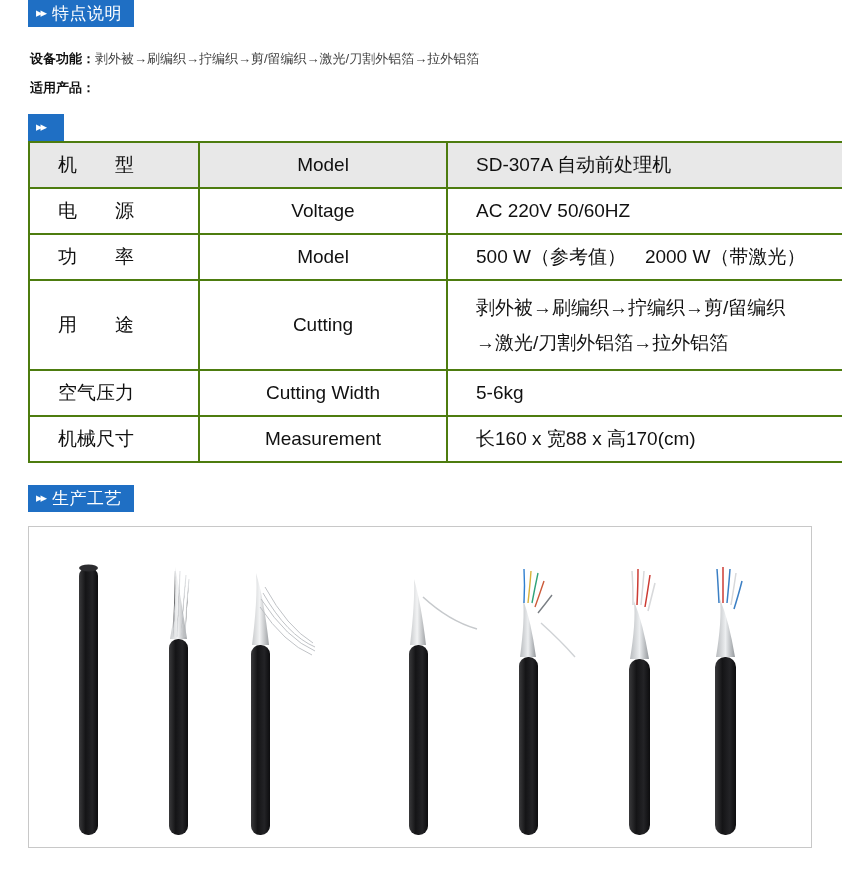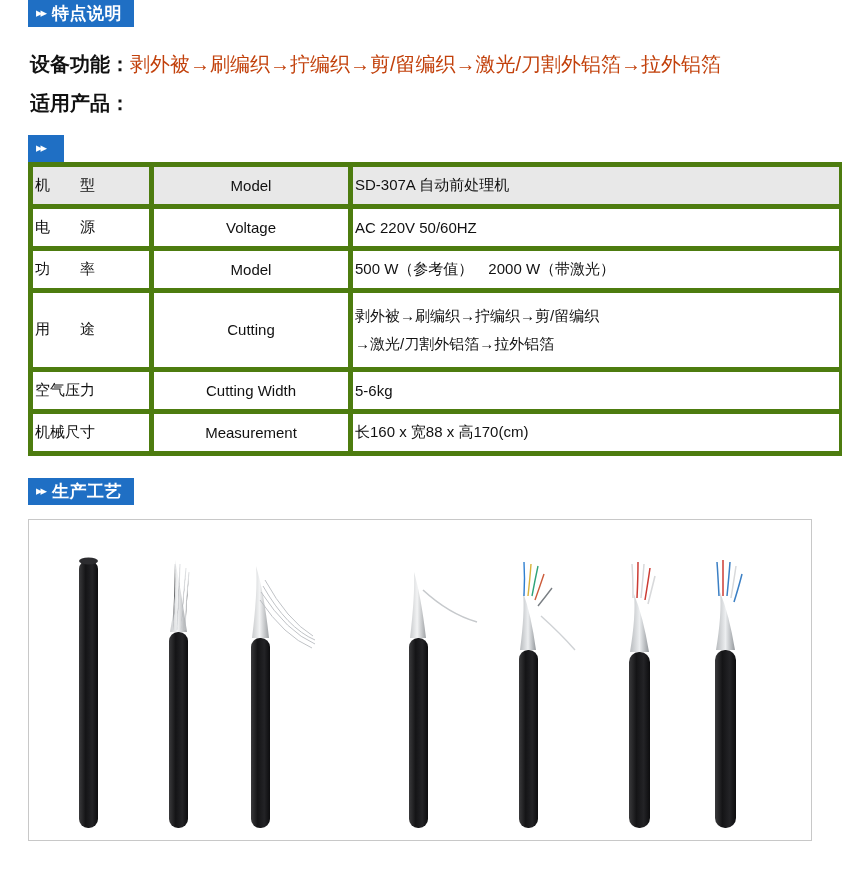--- a/index.html
+++ b/index.html
@@ -36,62 +36,62 @@
     display: inline-block;
     color: #ffffff;
     font-size: 13px;
     line-height: 1;
     letter-spacing: -2px;
     margin-right: 7px;
     transform: translateY(-1px);
   }
   .section-head .head-text {
     font-size: 17px;
-    font-weight: bold;
+    font-weight: normal;
     line-height: 1;
     white-space: nowrap;
     letter-spacing: 0.5px;
   }
 
   
   .features {
     margin-top: 22px;
     margin-left: 2px;
   }
   .feature-row {
     display: flex;
     align-items: flex-start;
     margin-bottom: 9px;
-    font-size: 20px;
+    font-size: 13px;
     line-height: 1.5;
   }
   .feature-label {
     font-weight: bold;
     white-space: nowrap;
     color: #111;
   }
   .feature-value {
-    color: #c2410c;
+    color: #404040;
     white-space: nowrap;
   }
 
   
   .spec-wrap {
     margin-top: 17px;
   }
   table.spec {
     border-collapse: collapse;
     width: 784px;
     table-layout: fixed;
     background: #fff;
   }
   table.spec td {
-    border: 5px solid #4d7c0f;
-    padding: 9px 2px;
-    font-size: 15px;
+    border: 2px solid #4d7c0f;
+    padding: 9px 28px;
+    font-size: 19px;
     vertical-align: middle;
     color: #111;
   }
   table.spec tr:first-child td {
     background: #e8e8e8;
   }
   td.col-cn {
     width: 112px;
     text-align: left;
     letter-spacing: 0;

